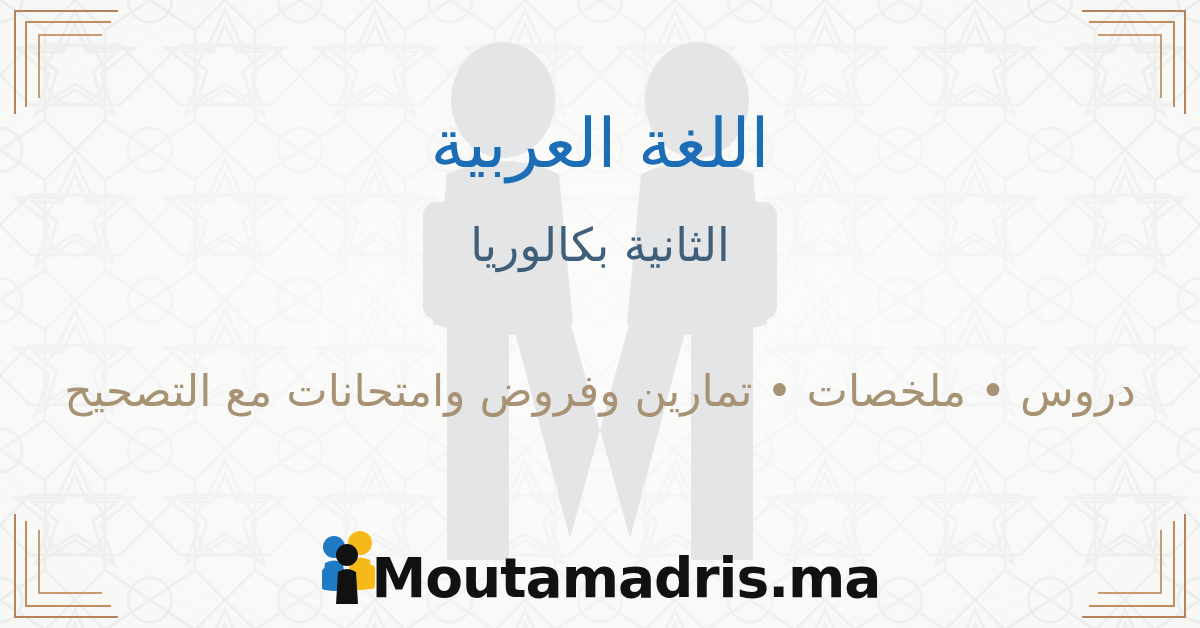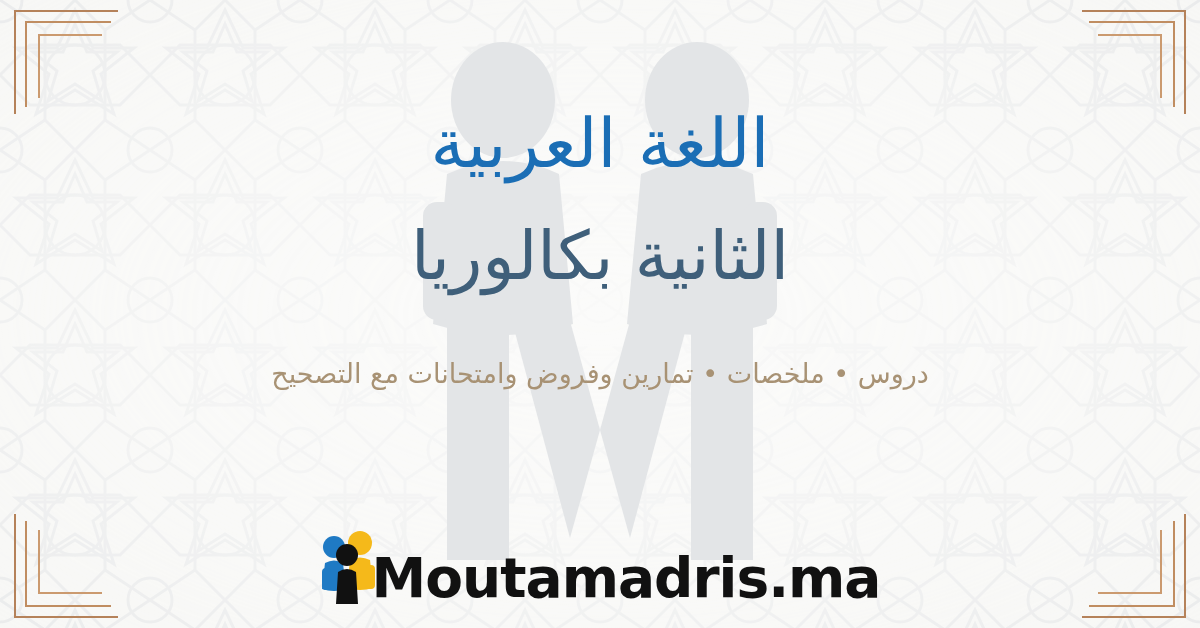--- a/index.html
+++ b/index.html
@@ -85,32 +85,32 @@
     font-weight: 400;
     color: #1b6eb5;
     direction: rtl;
     white-space: nowrap;
     letter-spacing: 0px;
   }
 
   #subtitle {
     margin-top: 42px;
     font-family: "DejaVu Serif", "Liberation Serif", serif;
-    font-size: 67px;
+    font-size: 46px;
     line-height: 1.05;
     font-weight: 400;
     color: #3f5f7a;
     direction: rtl;
     white-space: nowrap;
   }
 
   #tagline {
-    margin-top: 66px;
+    margin-top: 95px;
     font-family: "DejaVu Sans", "Liberation Sans", sans-serif;
-    font-size: 27px;
+    font-size: 44px;
     line-height: 1.2;
     font-weight: 400;
     color: #a89274;
     direction: rtl;
     white-space: nowrap;
   }
 
   
   #logo {
     position: absolute;

